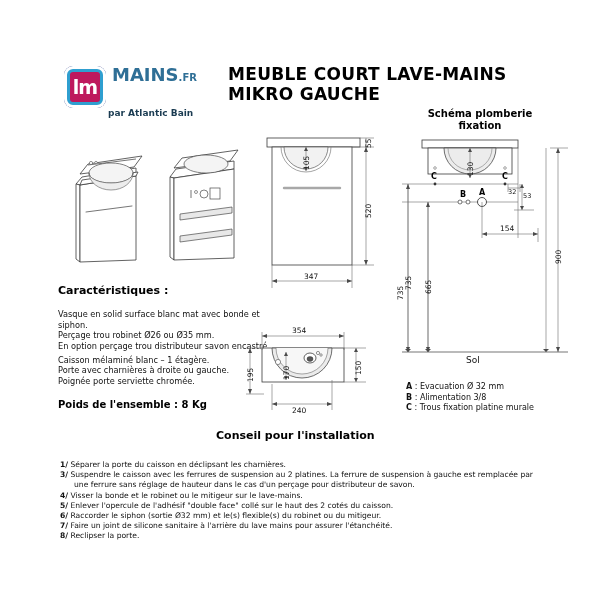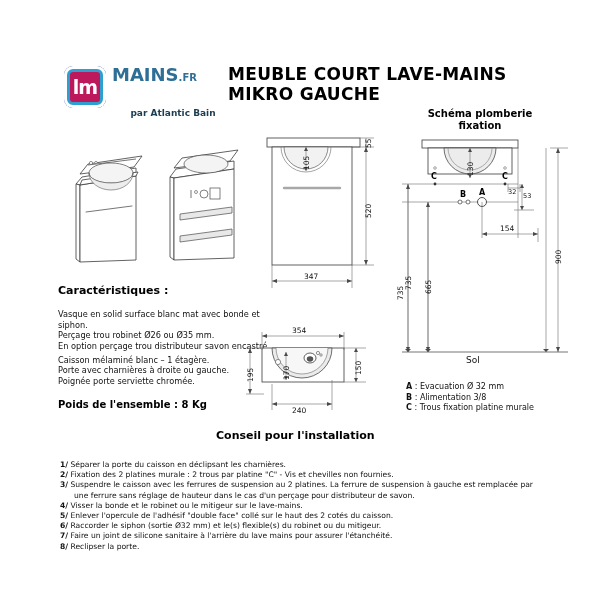--- a/index.html
+++ b/index.html
@@ -63,21 +63,21 @@
     font-size: 10px;
     color: #2f6f96;
   }
   .logo-sub {
     position: absolute;
     left: 44px; top: 44px;
     font-size: 9px;
     font-weight: bold;
     color: #1b3c52;
     width: 130px;
-    text-align: center;
+    text-align: left;
   }
   .doc-title {
     position: absolute;
     left: 228px; top: 64px;
     width: 340px;
     font-size: 17px;
     font-weight: bold;
     letter-spacing: 0.3px;
     color: #000;
   }
@@ -431,21 +431,20 @@
       <b>B</b><span> : </span><span>Alimentation 3/8</span>
     </div>
     <div>
       <b>C</b><span> : </span><span>Trous fixation platine murale</span>
     </div>
   </div>
 
   <div class="advice-head">Conseil pour l'installation</div>
   <div class="steps">
     <span class="step"><span class="num">1/</span> <span>Séparer la porte du caisson en déclipsant les charnières.</span></span>
-    <span class="step"><span class="num">2/</span> <span>Fixation des 2 platines murale : 2 trous par platine "C" - Vis et chevilles non fournies.</span></span>
     <span class="step"><span class="num">3/</span> <span>Suspendre le caisson avec les ferrures de suspension au 2 platines. La ferrure de suspension à gauche est remplacée par une ferrure sans réglage de hauteur dans le cas d'un perçage pour distributeur de savon.</span></span>
     <span class="step"><span class="num">4/</span> <span>Visser la bonde et le robinet ou le mitigeur sur le lave-mains.</span></span>
     <span class="step"><span class="num">5/</span> <span>Enlever l'opercule de l'adhésif "double face" collé sur le haut des 2 cotés du caisson.</span></span>
     <span class="step"><span class="num">6/</span> <span>Raccorder le siphon (sortie Ø32 mm) et le(s) flexible(s) du robinet ou du mitigeur.</span></span>
     <span class="step"><span class="num">7/</span> <span>Faire un joint de silicone sanitaire à l'arrière du lave mains pour assurer l'étanchéité.</span></span>
     <span class="step"><span class="num">8/</span> <span>Reclipser la porte.</span></span>
   </div>
 
 </div>
 

